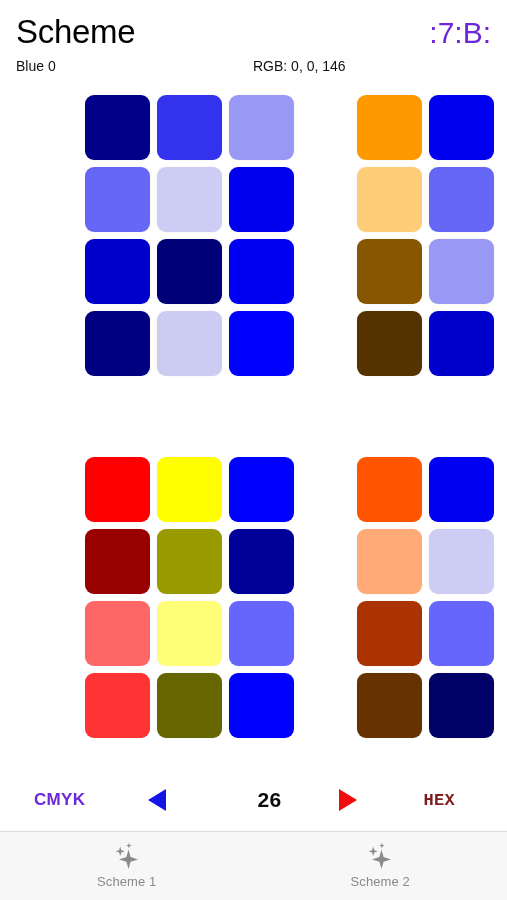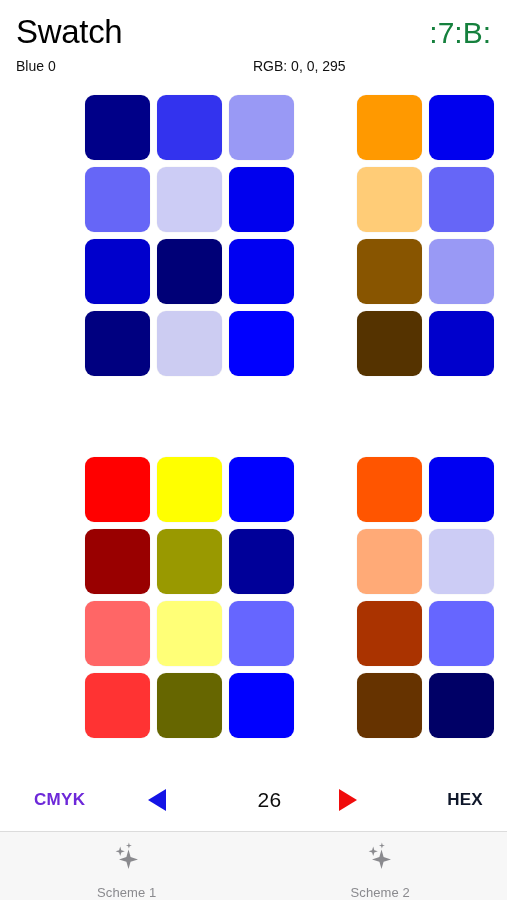--- a/index.html
+++ b/index.html
@@ -28,21 +28,21 @@
   .app-title {
     font-size: 33px;
     line-height: 36px;
     color: #000000;
     font-weight: 400;
     letter-spacing: -0.3px;
   }
   .clock {
     font-size: 30px;
     line-height: 34px;
-    color: #15803d;
+    color: #6d28d9;
     font-weight: 500;
     letter-spacing: 0px;
   }
 
   
   .info-row {
     position: relative;
     height: 28px;
     margin-top: 10px;
   }
@@ -100,28 +100,28 @@
     display: flex;
     align-items: center;
   }
   .ctrl {
     position: absolute;
     font-size: 17px;
     font-weight: bold;
     letter-spacing: 0.3px;
   }
   #btn-cmyk { left: 34px;  color: #6d28d9; }
-  #btn-hex  { right: 24px; color: #0f172a; }
+  #btn-hex  { right: 52px; color: #7f1d1d; font-family: Liberation Mono, monospace; }
   #btn-prev { left: 148px; }
   #btn-next { right: 150px; }
   #value-num {
     left: 0; right: 0;
     text-align: center;
     font-size: 21px;
-    font-weight: normal;
+    font-weight: bold;
     color: #0c0c0c;
     margin-left: 32px;
   }
   .tri {
     width: 0;
     height: 0;
     border-top: 11px solid transparent;
     border-bottom: 11px solid transparent;
   }
   .tri-left  { border-right: 18px solid #1414e6; }
@@ -138,21 +138,21 @@
     border-top: 1px solid #dcdcdc;
     display: flex;
     align-items: flex-start;
   }
   .tab {
     flex: 1 1 0;
     height: 100%;
     display: flex;
     flex-direction: column;
     align-items: center;
-    justify-content: space-between;
+    justify-content: flex-start;
     padding-top: 9px;
     box-sizing: border-box;
     cursor: default;
   }
   .tab .tab-icon {
     height: 30px;
     display: flex;
     align-items: center;
     justify-content: center;
   }
@@ -164,27 +164,27 @@
   }
   .tab.active .tab-label { color: #1d7afc; font-weight: bold; }
   .sparkle-main { fill: #8a8a8e; }
   .tab.active .sparkle-main { fill: #1d7afc; }
   .arc-stroke { stroke: #8a8a8e; }
 </style>
 </head>
 <body>
 
 <div class="header">
-  <div class="app-title">Swatch</div>
+  <div class="app-title">Scheme</div>
   <div class="clock">:7:B:</div>
 </div>
 
 <div class="info-row">
   <div class="info-left">Blue 0</div>
-  <div class="info-right">RGB: 0, 0, 295</div>
+  <div class="info-right">RGB: 0, 0, 146</div>
 </div>
 
 <div class="schemes">
   <div class="grid-block grid-3" id="grid-a">
       <div class="swatch" style="background: rgb(0, 0, 136);"></div>
       <div class="swatch" style="background: rgb(51, 51, 238);"></div>
       <div class="swatch" style="background: rgb(153, 153, 245);"></div>
       <div class="swatch" style="background: rgb(102, 102, 247);"></div>
       <div class="swatch" style="background: rgb(204, 204, 245);"></div>
       <div class="swatch" style="background: rgb(0, 0, 238);"></div>

